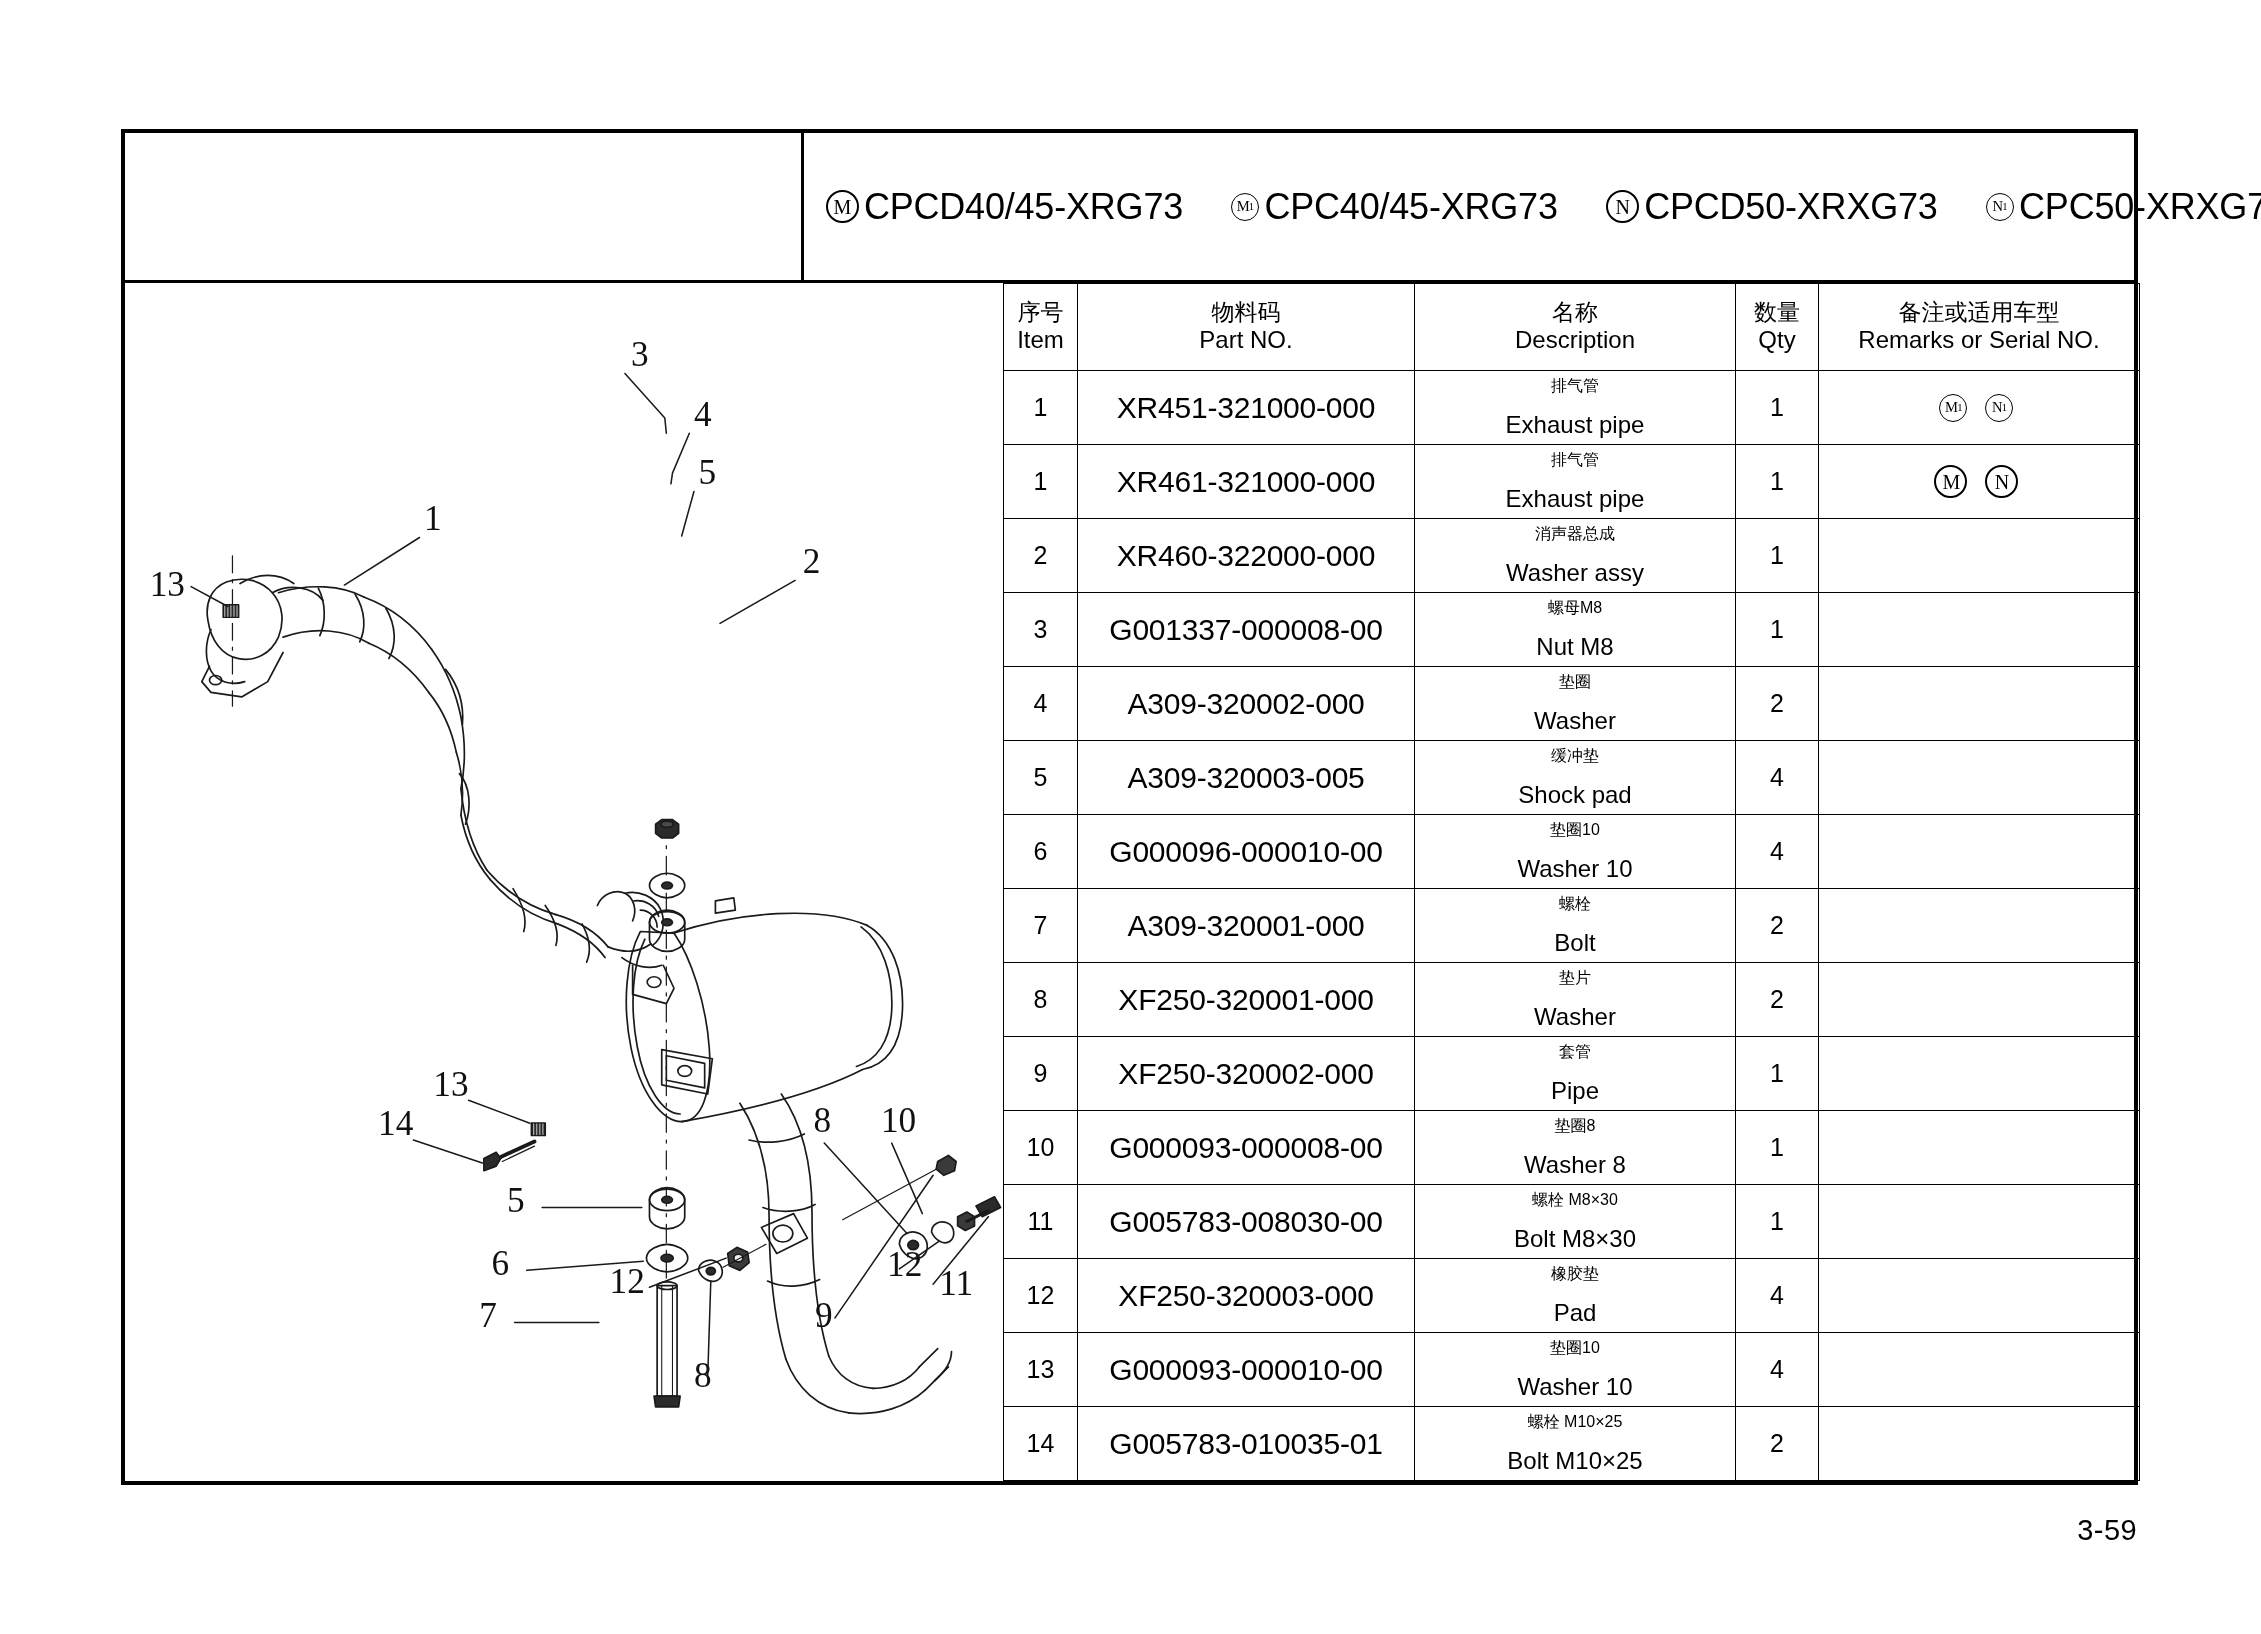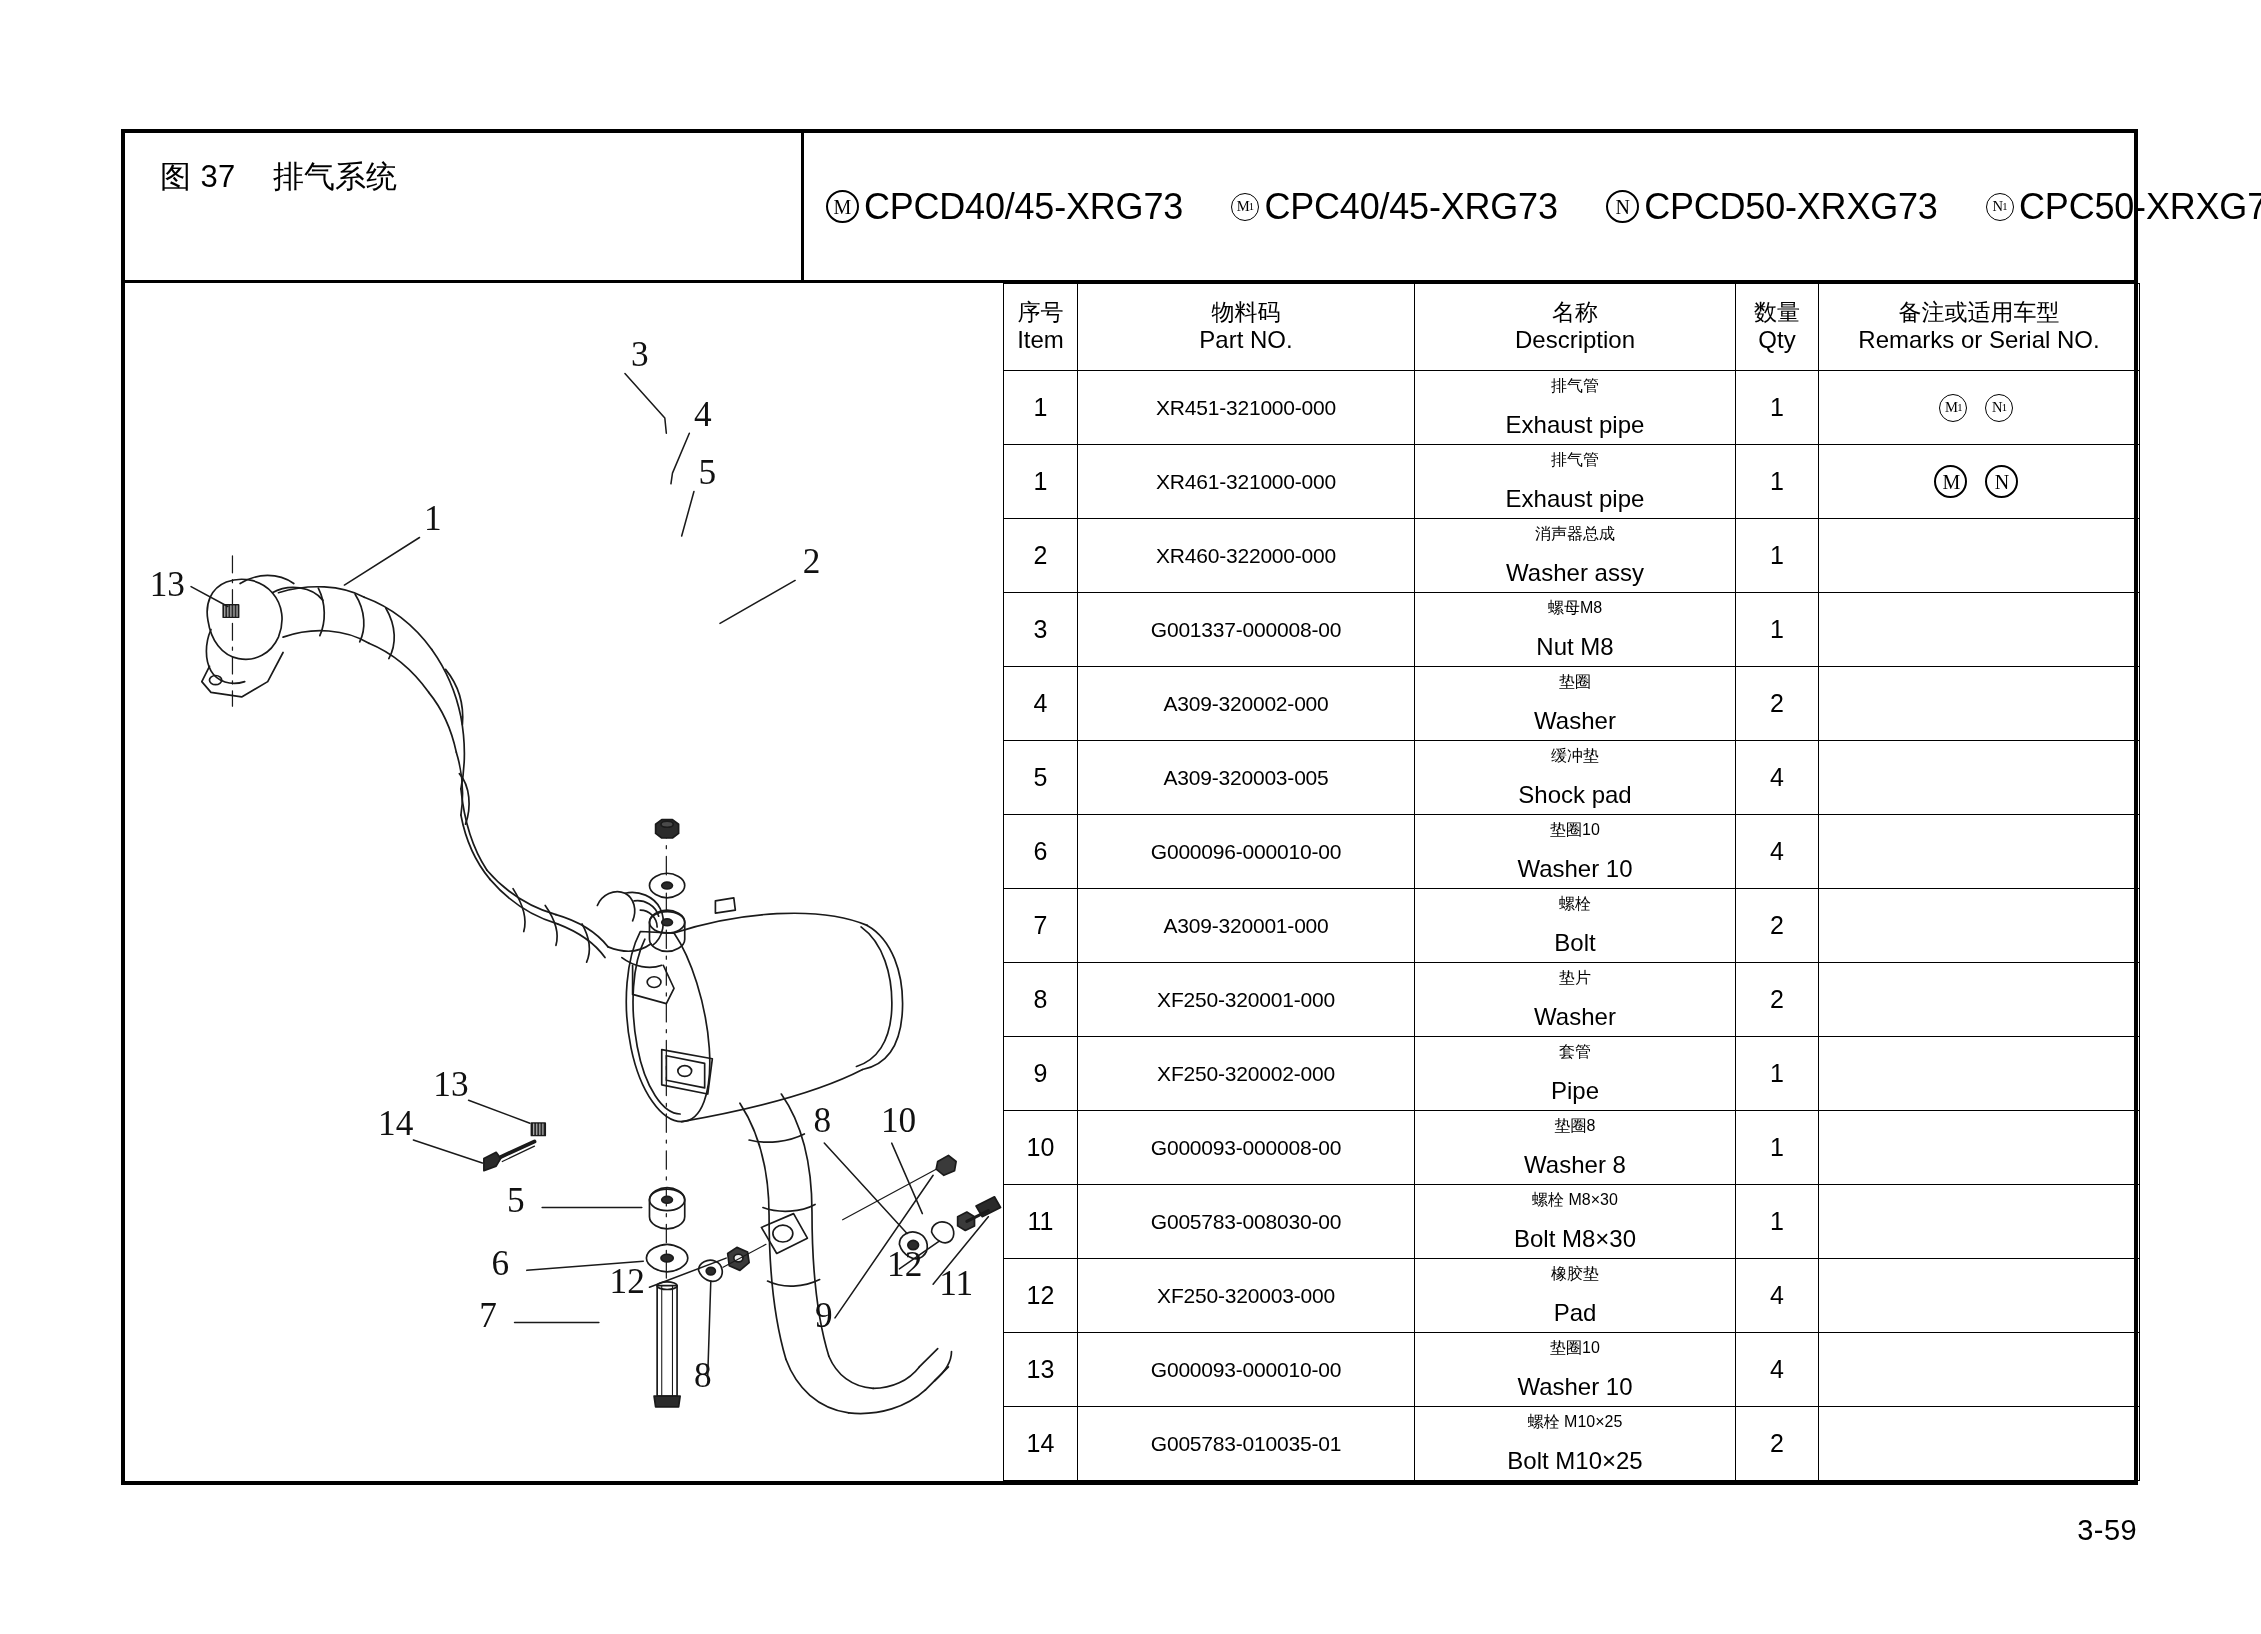--- a/index.html
+++ b/index.html
@@ -80,21 +80,21 @@
 
   table.parts th,table.parts td{
     border:1.5px solid #000;
     padding:0;text-align:center;vertical-align:middle;
   }
   table.parts thead th{height:86px;line-height:1.18;font-weight:normal;}
   .th-cn{display:block;font-size:23px;}
   .th-en{display:block;font-size:24px;}
   table.parts tbody tr{height:74px;}
   td.item-cell{font-size:25px;}
-  td.part-cell{font-size:21px;letter-spacing:-0.2px;}
+  td.part-cell{font-size:30px;letter-spacing:-0.2px;}
   td.qty-cell{font-size:25px;}
   td.desc-cell{
     text-align:left;padding-left:15.3px;line-height:1.2;
   }
   .d-cn{display:block;font-size:16px;}
   .d-en{display:block;font-size:24px;margin-top:16px;}
   td.rem-cell{}
   .rem-badges{display:flex;align-items:center;justify-content:center;gap:12.3px;}
 
   
@@ -106,24 +106,20 @@
 </head>
 <body>
 
 <div class="page">
 
   <div class="frame">
 
     <div class="header">
 
       <div class="title-block">
-        <div class="title-line cn">
-          <span class="t-fig cn-fig">图 37</span>
-          <span class="t-name">排气系统</span>
-        </div>
       </div>
 
       <div class="models">
 
         <div class="model">
           <span class="badge">
               <span>M</span>
             </span>
           <span class="model-code">CPCD40/45-XRG73</span>
         </div>

